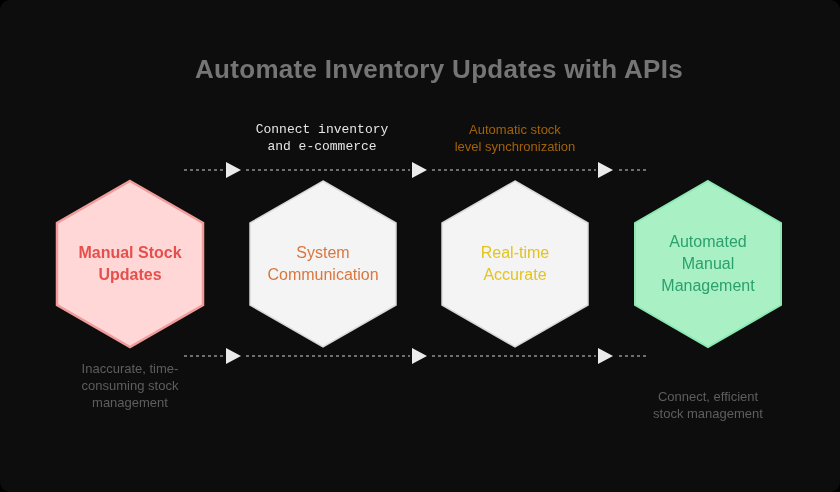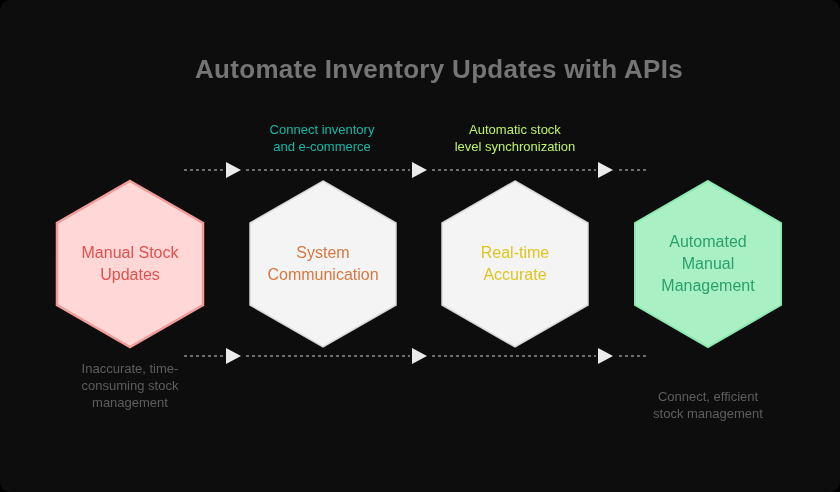--- a/index.html
+++ b/index.html
@@ -107,21 +107,21 @@
       <polygon points="226,348 241,356 226,364"></polygon>
       <polygon points="412,348 427,356 412,364"></polygon>
       <polygon points="598,348 613,356 598,364"></polygon>
     </g>
   </svg>
 
   <div class="node node-0">
     <svg width="150" height="170" viewBox="0 0 150 170">
       <polygon points="75,2 148,44 148,126 75,168 2,126 2,44" fill="#ffd7d7" stroke="#f19b9b"></polygon>
     </svg>
-    <div class="node-label" style="color: rgb(228, 80, 76);">Manual Stock
+    <div class="node-label" style="color: rgb(228, 80, 76); font-weight: bold;">Manual Stock
 Updates</div>
   </div>
 
   <div class="node node-1">
     <svg width="150" height="170" viewBox="0 0 150 170">
       <polygon points="75,2 148,44 148,126 75,168 2,126 2,44" fill="#f4f4f4" stroke="#d8d8d8"></polygon>
     </svg>
     <div class="node-label" style="color: rgb(217, 118, 61);">System
 Communication</div>
   </div>
@@ -136,24 +136,24 @@
 
   <div class="node node-3">
     <svg width="150" height="170" viewBox="0 0 150 170">
       <polygon points="75,2 148,44 148,126 75,168 2,126 2,44" fill="#a9f1c5" stroke="#8ce9b1"></polygon>
     </svg>
     <div class="node-label" style="color: rgb(43, 160, 108);">Automated
 Manual
 Management</div>
   </div>
 
-  <div class="note note-top-1" style="color: #14b8a6;">Connect inventory
+  <div class="note note-top-1" style="color: #e5e5e5; font-family: Liberation Mono, monospace;">Connect inventory
 and e-commerce</div>
 
-  <div class="note note-top-2" style="color: #bef264;">Automatic stock
+  <div class="note note-top-2" style="color: #a16207;">Automatic stock
 level synchronization</div>
 
   <div class="note note-bottom-left" style="color: rgb(94, 94, 94);">Inaccurate, time-
 consuming stock
 management</div>
 
   <div class="note note-bottom-right" style="color: rgb(94, 94, 94);">Connect, efficient
 stock management</div>
 
 </div>

